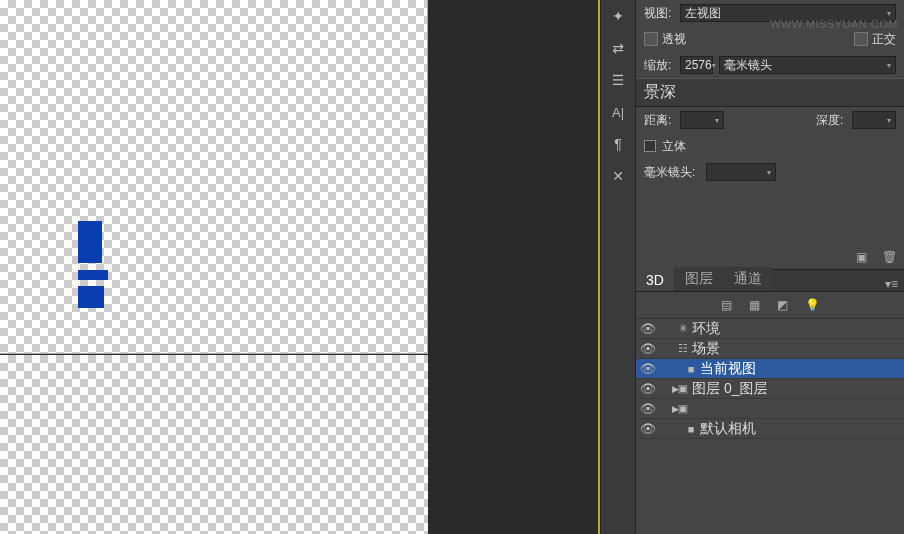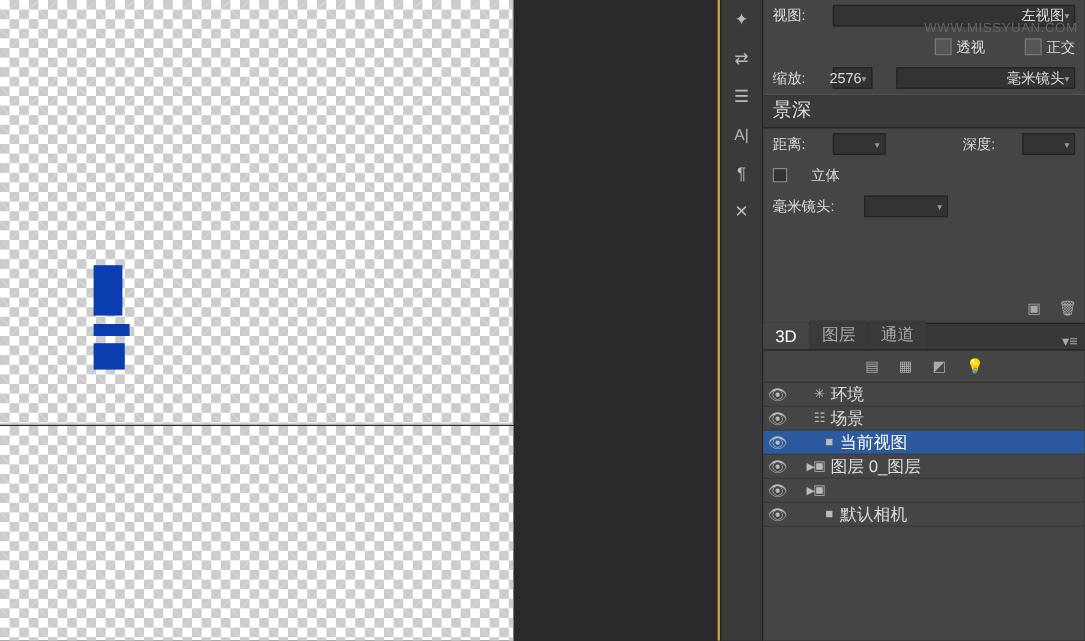--- a/index.html
+++ b/index.html
@@ -21,23 +21,23 @@
 .blue-obj1 { position: absolute; top: 221px; left: 78px; width: 24px; height: 42px; background: #0a3db0; }
 .blue-obj2 { position: absolute; top: 270px; left: 78px; width: 30px; height: 10px; background: #0a3db0; }
 .blue-obj3 { position: absolute; top: 286px; left: 78px; width: 26px; height: 22px; background: #0a3db0; }
 
 .right-area { width: 304px; height: 534px; display: flex; }
 .vtoolbar { width: 36px; background: #3a3a3a; border-left: 1px solid #222; border-right: 1px solid #222; padding-top: 4px; display: flex; flex-direction: column; align-items: center; gap: 8px; }
 .vtool { width: 28px; height: 24px; display: flex; align-items: center; justify-content: center; color: #bbb; cursor: pointer; font-size: 14px; }
 
 .panels { flex: 1; display: flex; flex-direction: column; background: #454545; }
 .prop-panel { border-bottom: 1px solid #222; }
-.prop-row { display: flex; align-items: center; height: 26px; padding: 0 8px; gap: 20px; }
+.prop-row { display: flex; align-items: center; height: 26px; padding: 0 8px; gap: 6px; }
 .prop-label { color: #ddd; min-width: 30px; }
-.prop-dropdown { background: #333; border: 1px solid #222; color: #ddd; height: 18px; padding: 0 4px; display: flex; align-items: center; justify-content: flex-end; cursor: pointer; }
+.prop-dropdown { background: #333; border: 1px solid #222; color: #ddd; height: 18px; padding: 0 4px; display: flex; align-items: center; justify-content: space-between; cursor: pointer; }
 .drop-arrow { font-size: 8px; color: #999; }
 .section-head { background: #3a3a3a; color: #ddd; padding: 3px 8px; font-size: 16px; border-top: 1px solid #555; border-bottom: 1px solid #222; }
 .cube-icon { width: 14px; height: 14px; background: #555; display: inline-block; border: 1px solid #777; margin-right: 4px; }
 .checkbox { width: 12px; height: 12px; border: 1px solid #888; background: #333; display: inline-block; }
 .icon-row { display: flex; justify-content: flex-end; padding: 4px 8px; gap: 12px; color: #aaa; height: 24px; align-items: center; }
 .small-icon { width: 14px; height: 14px; cursor: pointer; display: inline-flex; align-items: center; }
 
 .tabs { display: flex; background: #383838; border-bottom: 1px solid #222; height: 22px; align-items: flex-end; }
 .tab { padding: 3px 10px; color: #aaa; cursor: pointer; background: #3a3a3a; margin-right: 1px; font-size: 14px; }
 .tab.active { background: #454545; color: #fff; }
@@ -84,21 +84,21 @@
     <div class="prop-panel">
       <div class="prop-row">
         <span class="prop-label">视图:</span>
         <div class="prop-dropdown" style="flex:1">
           <span>左视图</span>
           <span class="drop-arrow">▾</span>
         </div>
         <span class="watermark">WWW.MISSYUAN.COM</span>
       </div>
 
-      <div class="prop-row" style="justify-content:flex-end; gap:33px;">
+      <div class="prop-row" style="justify-content:space-between; gap:16px;">
         <span style="color:#ddd; display:flex; align-items:center;">
             <span class="cube-icon"></span>
             <span>透视</span>
           </span>
         <span style="color:#ddd; display:flex; align-items:center;">
             <span class="cube-icon"></span>
             <span>正交</span>
           </span>
       </div>
 

